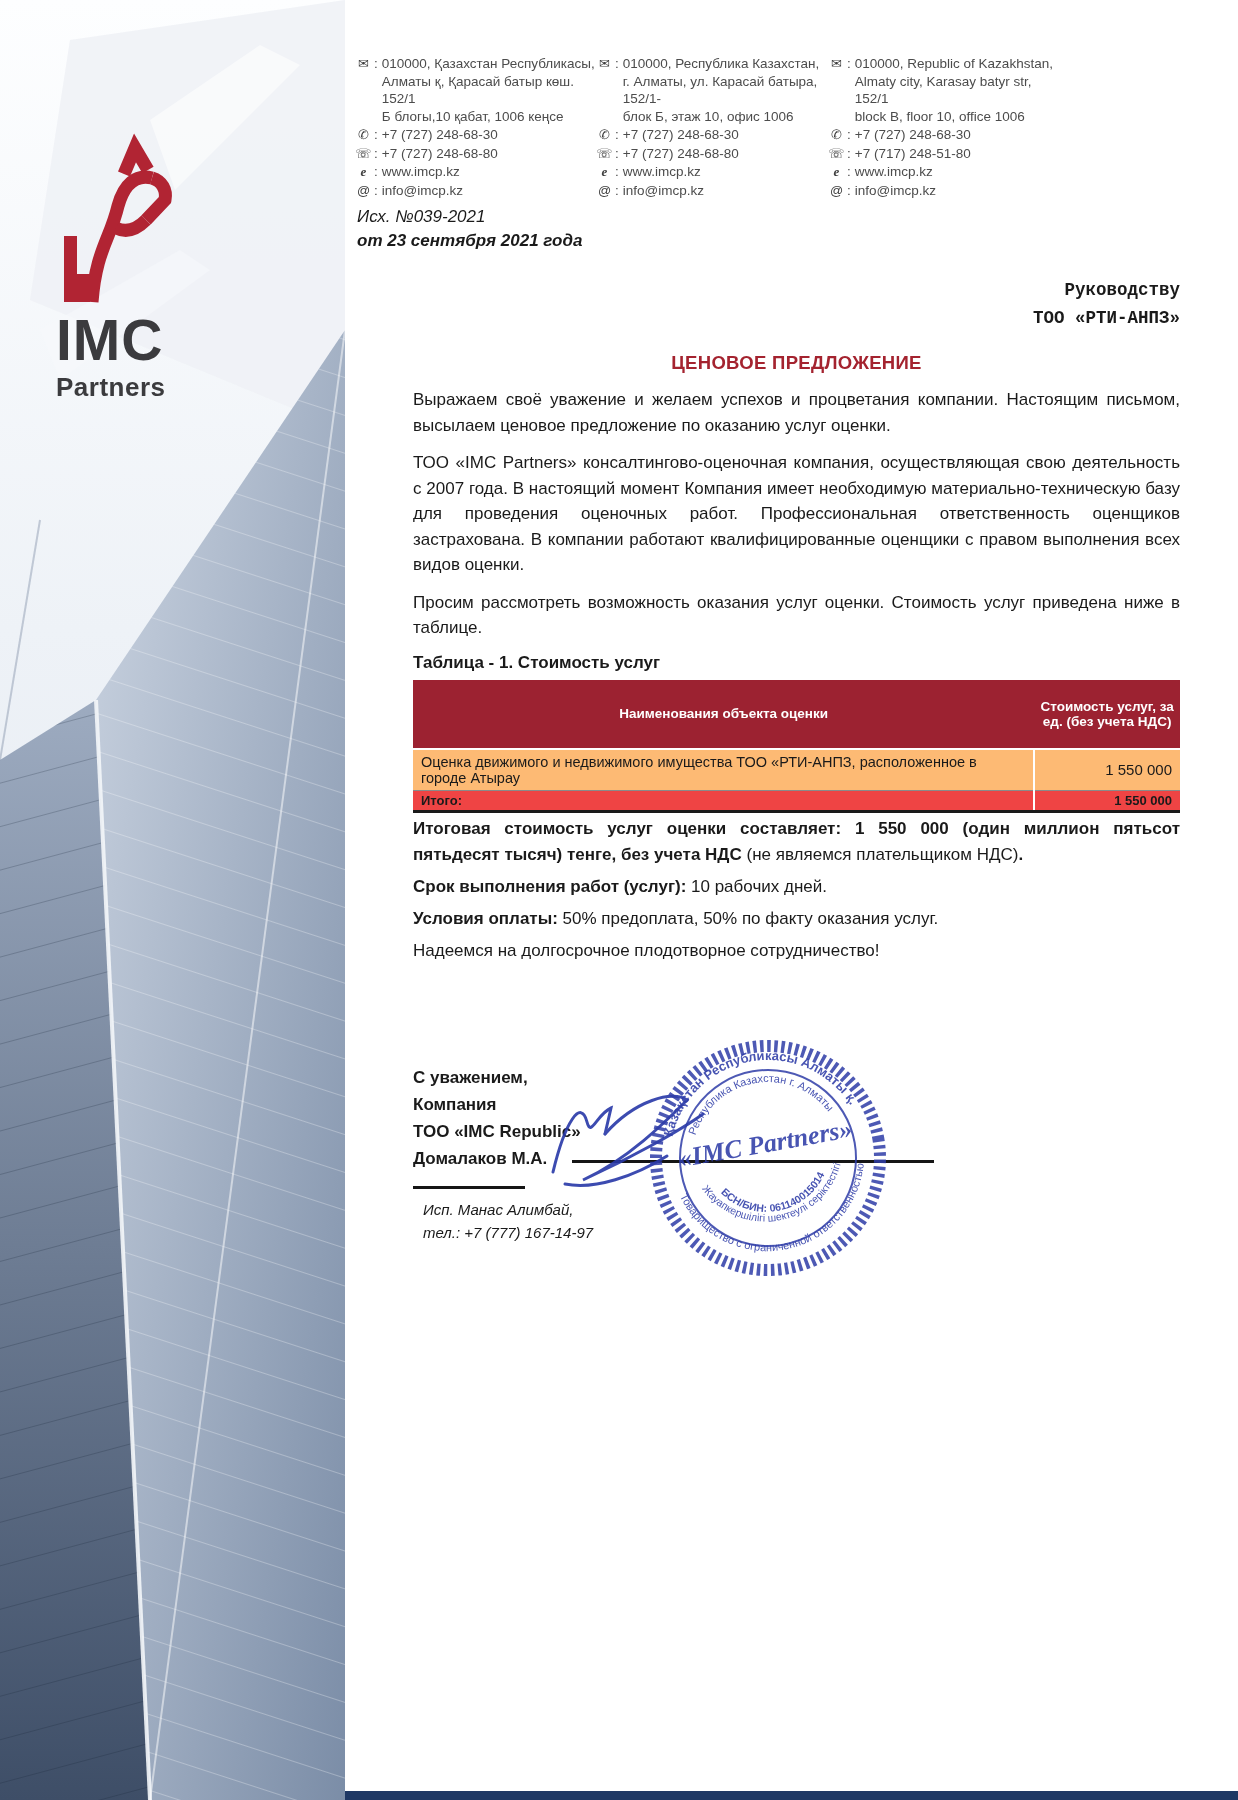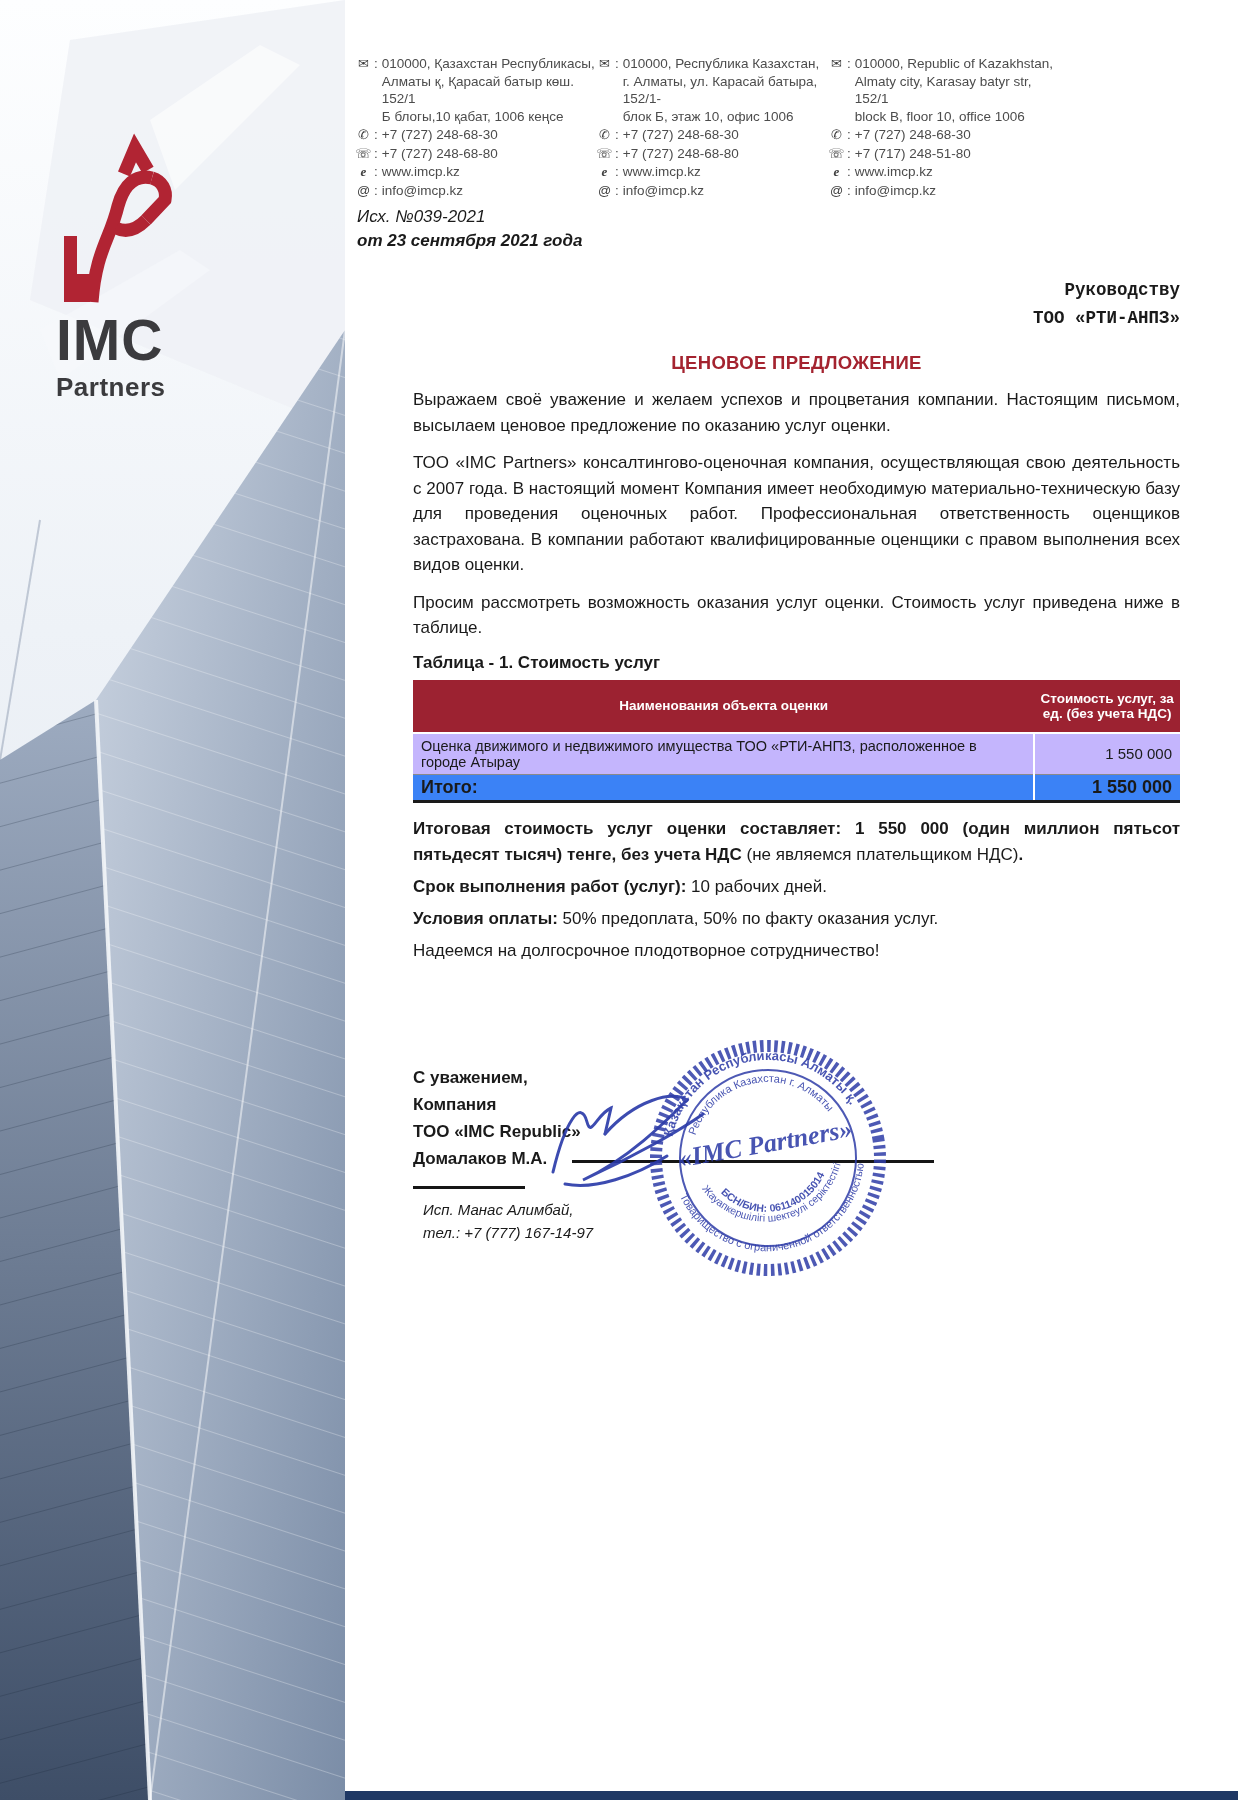--- a/index.html
+++ b/index.html
@@ -26,26 +26,26 @@
   .addressee{position:absolute;left:700px;top:276px;width:480px;text-align:right;font-weight:bold;
              font-size:17.5px;line-height:28px;font-family:Liberation Mono, monospace;}
   
   .content{position:absolute;left:413px;top:352px;width:767px;}
   .title{text-align:center;color:#A4232F;font-weight:bold;font-size:18.5px;margin:0 0 13px;letter-spacing:.3px;}
   .content p.body{margin:0 0 12px;font-size:17px;line-height:25.5px;text-align:justify;}
   .tcap{font-weight:bold;font-size:17px;margin:2px 0 7px;}
   table.price{width:100%;border-collapse:collapse;table-layout:fixed;}
   table.price col.c1{width:81%;} table.price col.c2{width:19%;}
   table.price thead th{background:#9C2231;color:#fff;font-size:13.5px;font-weight:bold;
-        padding:4px 8px;vertical-align:middle;height:44px;border-bottom:2px solid #fff;}
+        padding:12px 8px;vertical-align:middle;height:44px;border-bottom:2px solid #fff;}
   table.price thead th.h2{padding:4px 4px;line-height:15px;}
-  table.price td{background:#c4b5fd;font-size:14.5px;padding:4px 8px;vertical-align:middle;}
+  table.price td{background:#fdba74;font-size:14.5px;padding:4px 8px;vertical-align:middle;}
   table.price td.price{text-align:right;border-left:2px solid #fff;font-size:15px;}
-  table.price tr.total td{font-weight:bold;background:#3b82f6;border-top:1px solid #8a8a8a;
-        border-bottom:3px solid #1a1a1a;padding:2px 8px;font-size:18px;}
+  table.price tr.total td{font-weight:bold;background:#ef4444;border-top:1px solid #8a8a8a;
+        border-bottom:3px solid #1a1a1a;padding:2px 8px;font-size:13px;}
   
   .terms{position:absolute;left:413px;top:816px;width:767px;font-size:17px;}
   .terms p{margin:0 0 6px;line-height:26px;text-align:justify;}
   
   .sign{position:absolute;left:413px;top:1064px;font-weight:bold;font-size:17px;line-height:27px;}
   .sigline{position:absolute;left:572px;top:1160px;width:362px;border-top:3px solid #151515;}
   .divline{position:absolute;left:413px;top:1186px;width:112px;border-top:3px solid #151515;}
   .executor{position:absolute;left:423px;top:1198px;font-style:italic;font-size:15px;line-height:23px;}
   .stamp{position:absolute;left:600px;top:1018px;}
   .handsign{position:absolute;left:535px;top:1072px;}

